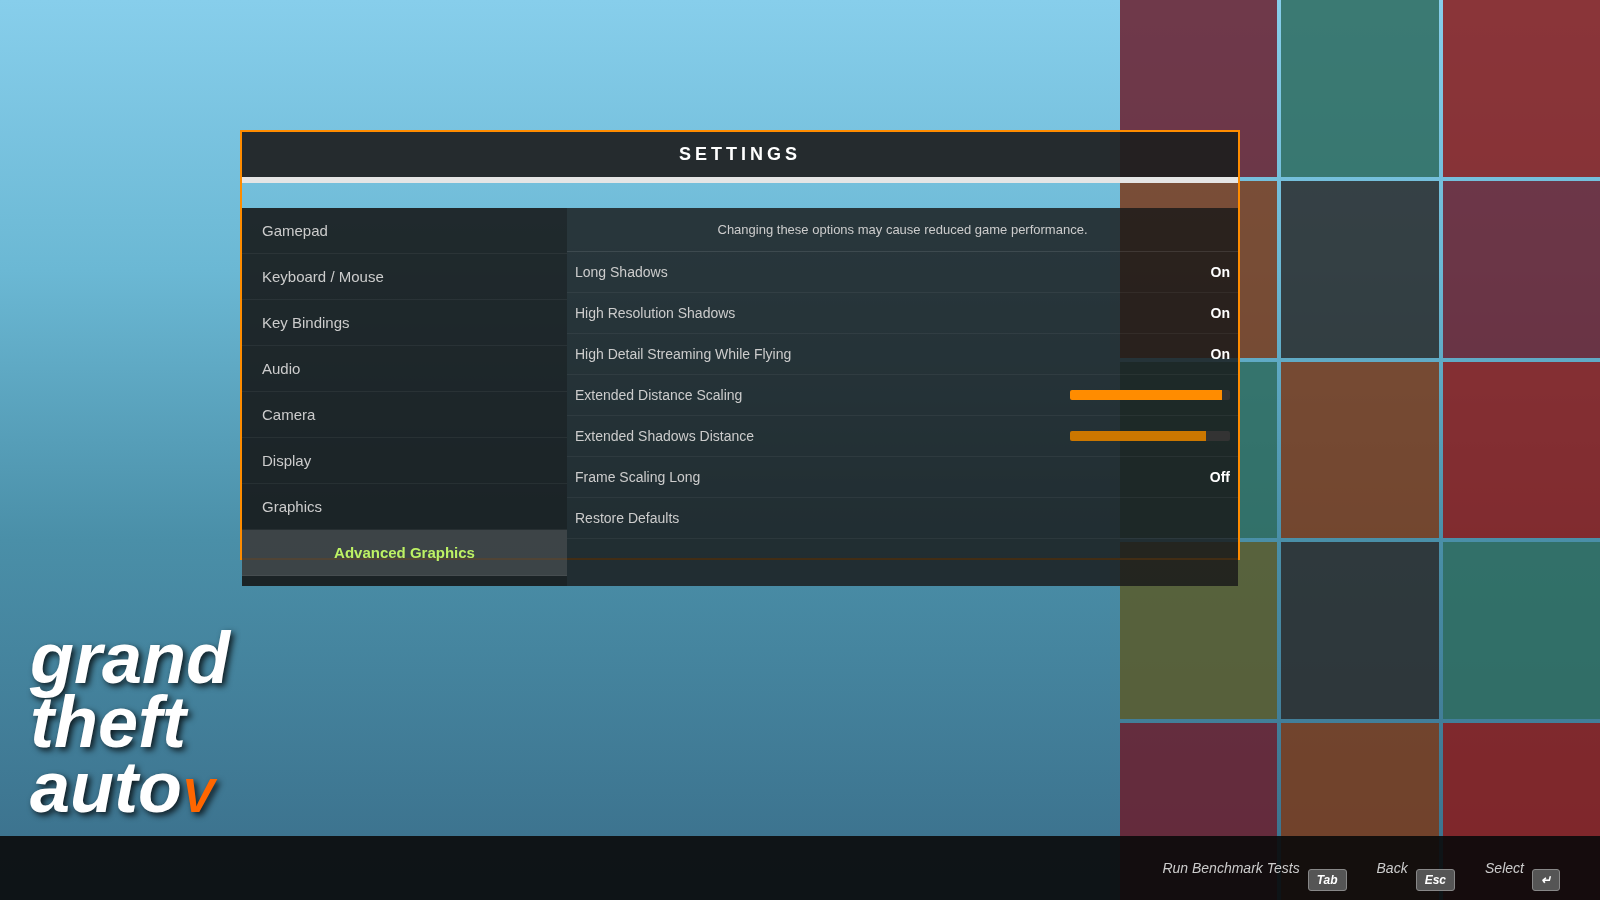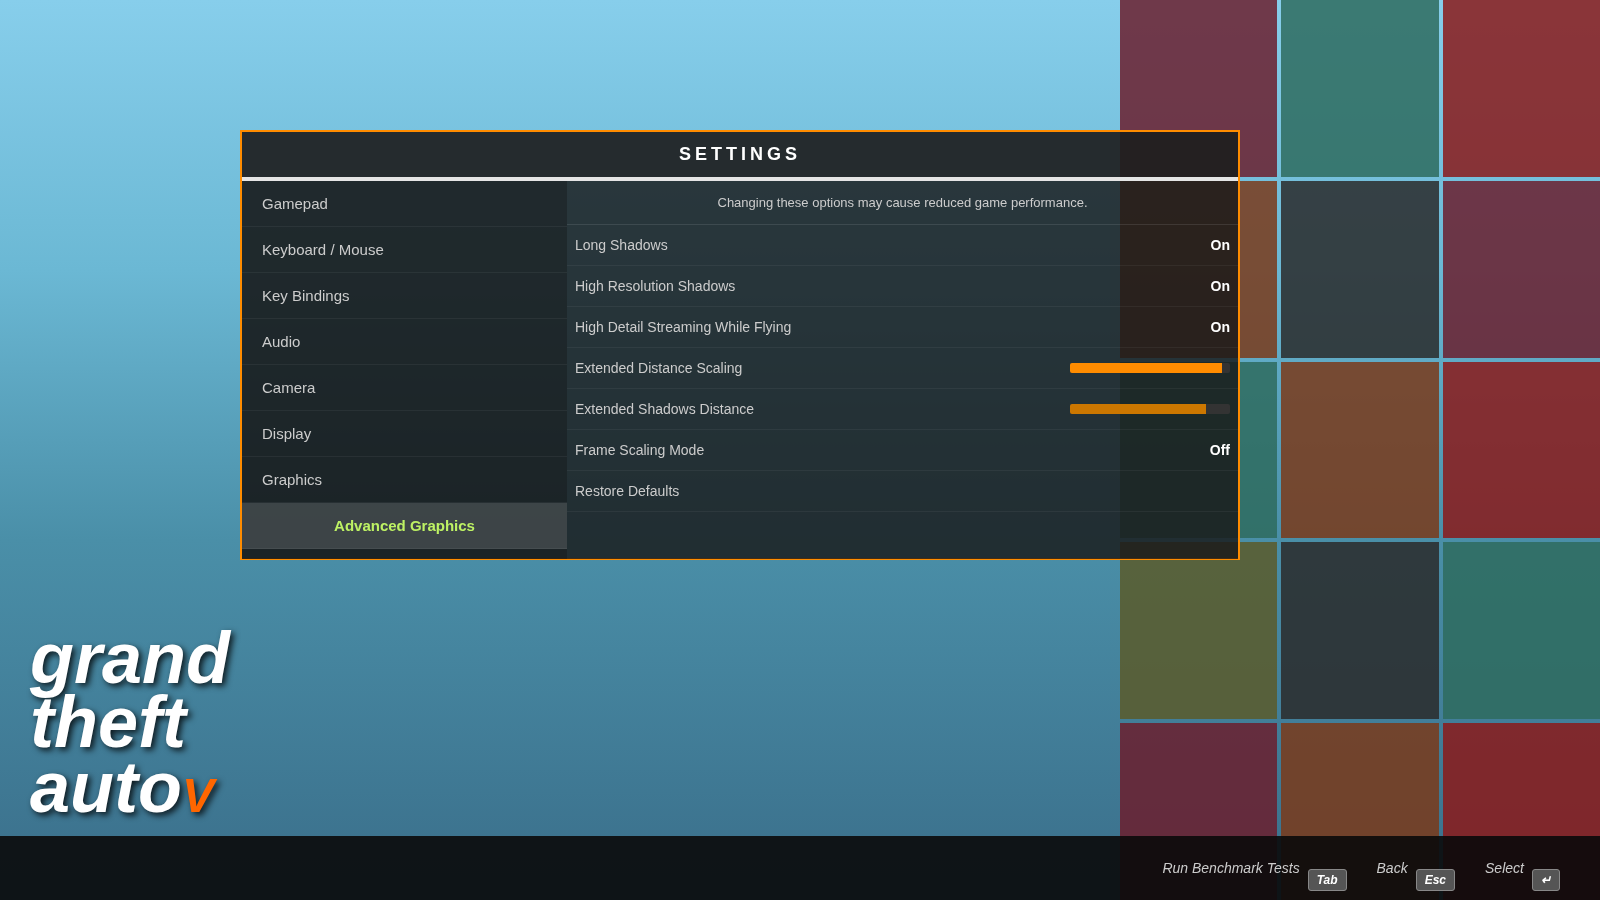--- a/index.html
+++ b/index.html
@@ -71,32 +71,33 @@
       top: 130px;
       width: 1000px;
       height: 430px;
       z-index: 20;
       border: 2px solid #ff8c00;
       background: transparent;
     }
 
     .settings-title-bar {
       background: rgba(30, 30, 30, 0.92);
-      border-bottom: 4px solid #e5e5e5;
+      border-bottom: 6px solid #e5e5e5;
       text-align: center;
       padding: 12px 10px;
       color: white;
       font-size: 18px;
       letter-spacing: 4px;
       font-weight: bold;
     }
 
     .settings-body {
       display: flex;
       height: calc(100% - 48px);
+      margin-top: 25px;
     }
 
     
     .menu-panel {
       width: 325px;
       background: rgba(20, 20, 20, 0.88);
       flex-shrink: 0;
       overflow-y: auto;
     }
 
@@ -301,21 +302,21 @@
               <div class="slider-fill-orange" style="width: 95%;"></div>
             </div>
           </div>
           <div class="setting-row">
             <span class="setting-name">Extended Shadows Distance</span>
             <div class="slider-track">
               <div class="slider-fill-orange-low" style="width: 85%;"></div>
             </div>
           </div>
           <div class="setting-row">
-            <span class="setting-name">Frame Scaling Mode</span>
+            <span class="setting-name">Frame Scaling Long</span>
             <span class="setting-value">Off</span>
           </div>
           <div class="setting-row">
             <span class="setting-name">Restore Defaults</span>
           </div>
         </div>
     </div>
 
   </div>
 </div>

